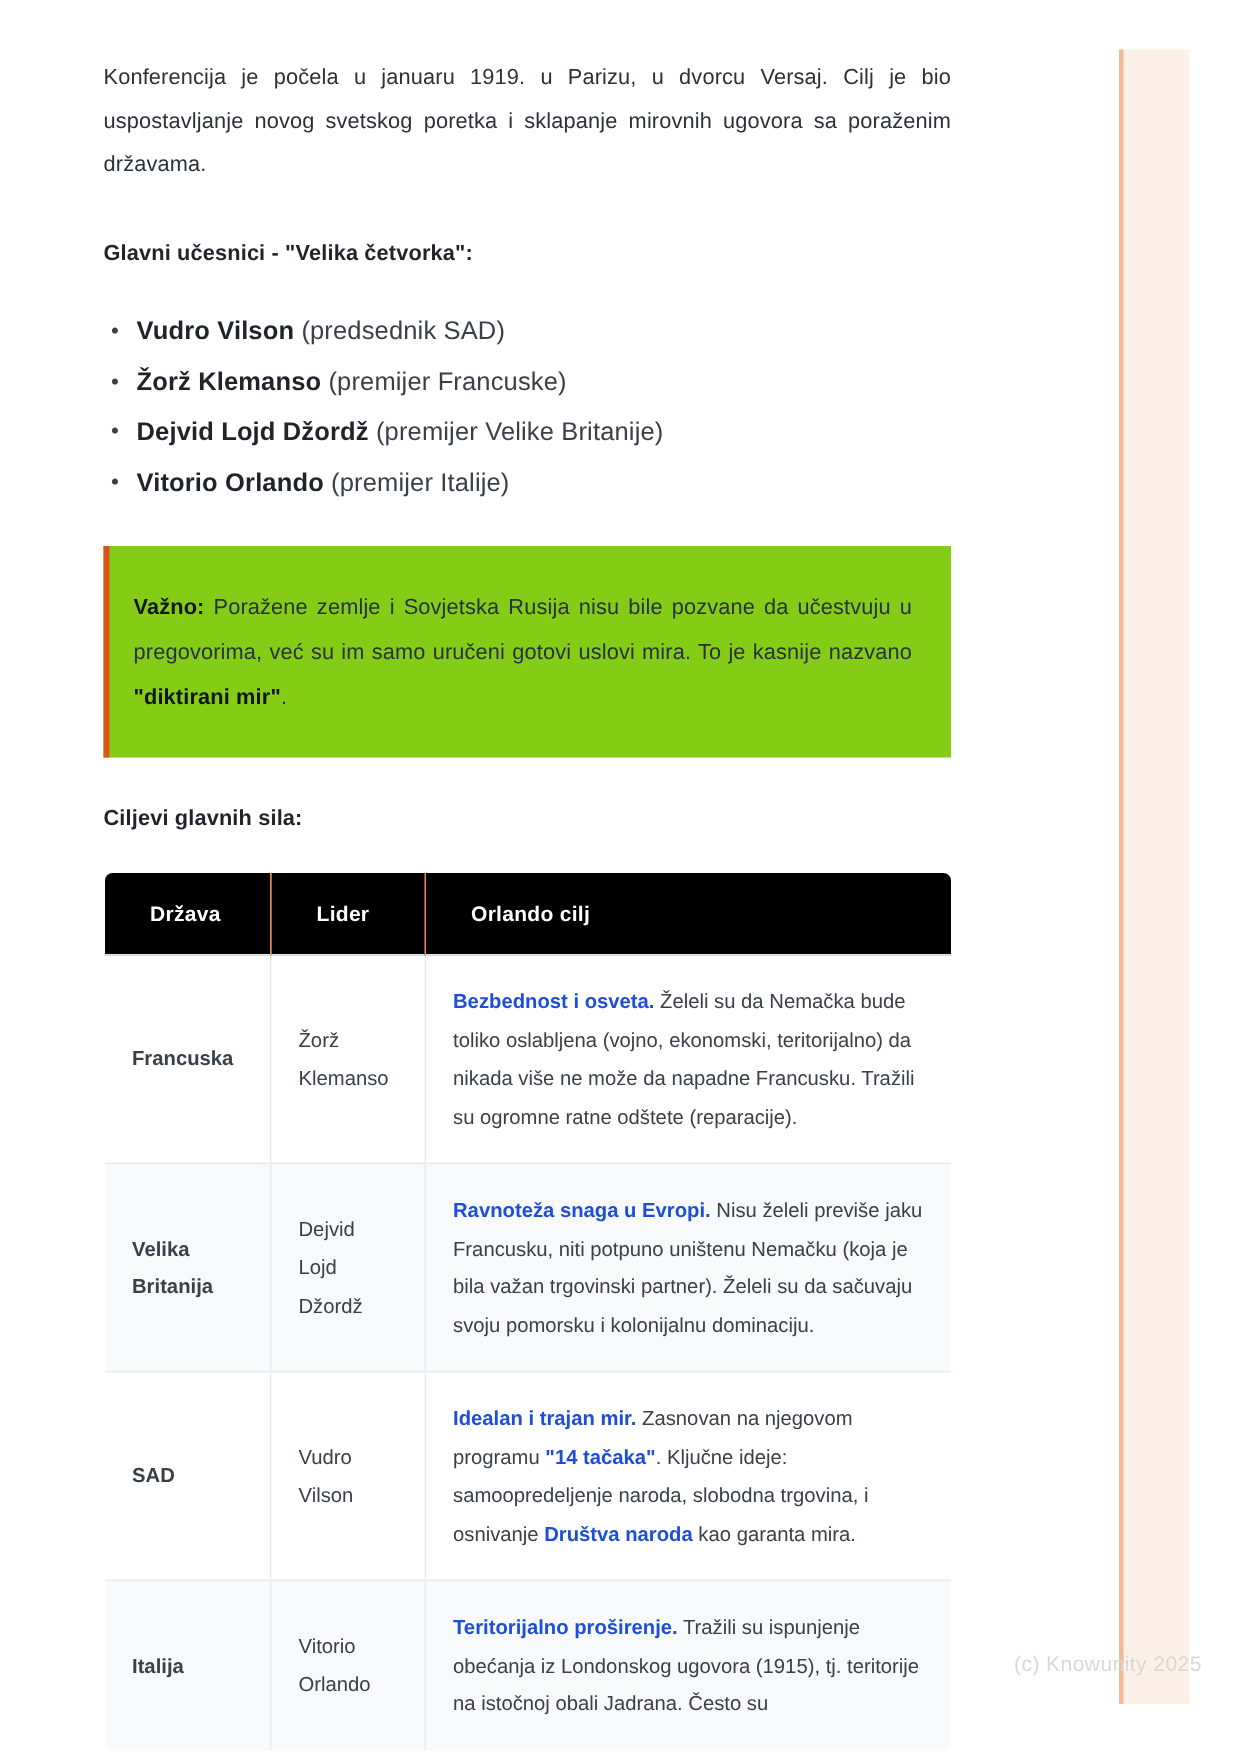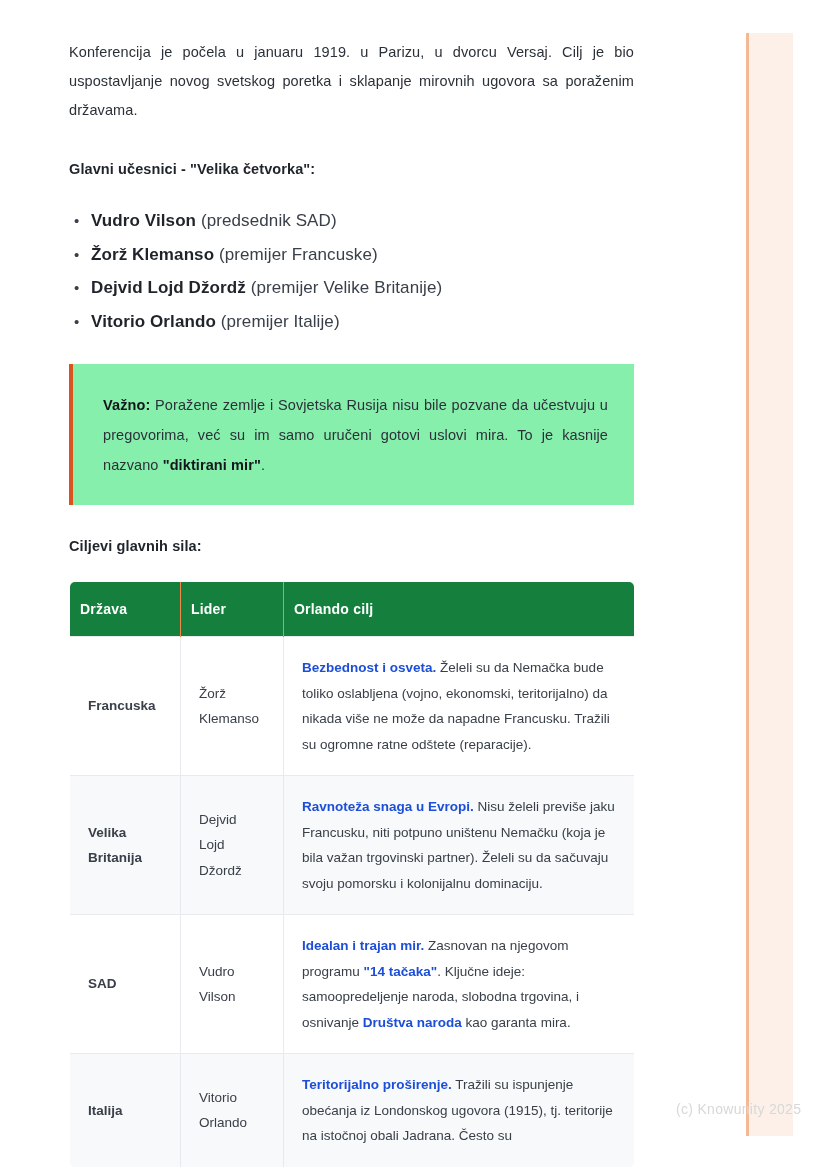--- a/index.html
+++ b/index.html
@@ -79,23 +79,23 @@
     color: #3a4049;
     font-size: 15px;
   }
   ul.participants li b {
     color: #1f242b;
     font-weight: bold;
   }
 
   
   .callout {
-    background: #86efac;
+    background: #84cc16;
     border-left: 4px solid #d9541c;
-    padding: 26px 26px 25px 30px;
+    padding: 26px 26px 25px 16px;
     box-sizing: border-box;
   }
   .callout p {
     margin: 0;
     font-size: 14.5px;
     line-height: 30px;
     text-align: justify;
     color: #2b3138;
     letter-spacing: 0.1px;
   }
@@ -105,26 +105,26 @@
   table.goals {
     border-collapse: collapse;
     width: 565px;
     table-layout: fixed;
     font-size: 13.5px;
     border: 1px solid #e4e8ec;
     border-radius: 6px;
     overflow: hidden;
   }
   table.goals thead th {
-    background: #15803d;
+    background: #000000;
     color: #ffffff;
     text-align: left;
     font-weight: bold;
     font-size: 14px;
-    padding: 19px 10px;
+    padding: 19px 30px;
     letter-spacing: 0.2px;
     border-right: 1px solid #f08a4c;
   }
   table.goals thead th:last-child { border-right: none; }
   table.goals tbody td {
     padding: 18px 18px;
     vertical-align: middle;
     border-top: 1px solid #e7ebef;
     border-right: 1px solid #e7ebef;
     line-height: 25.5px;

